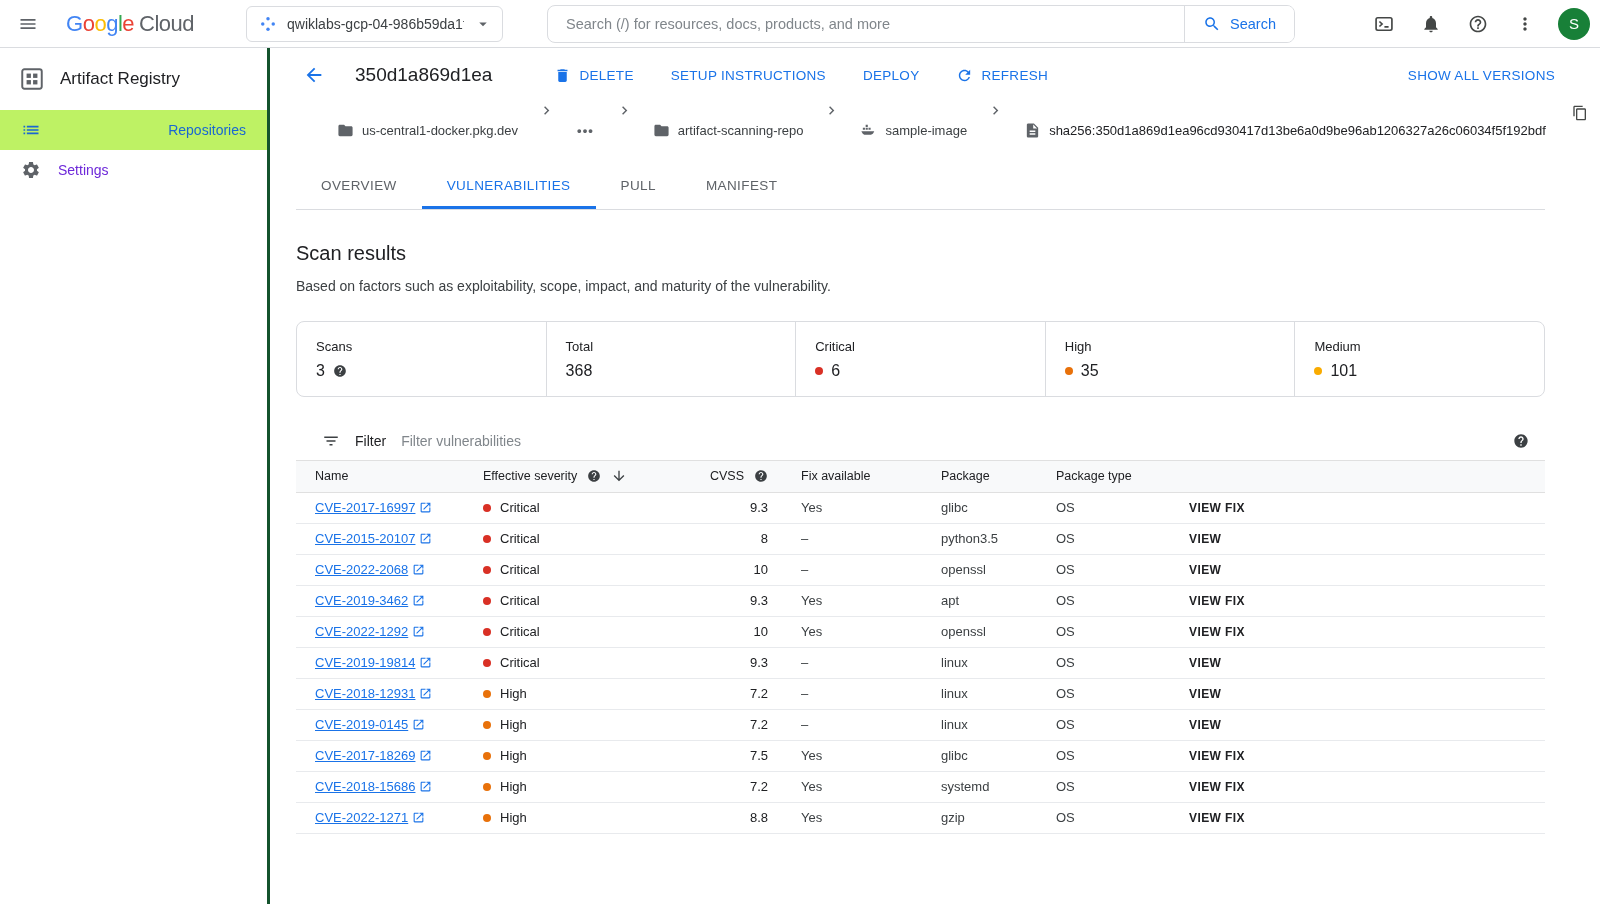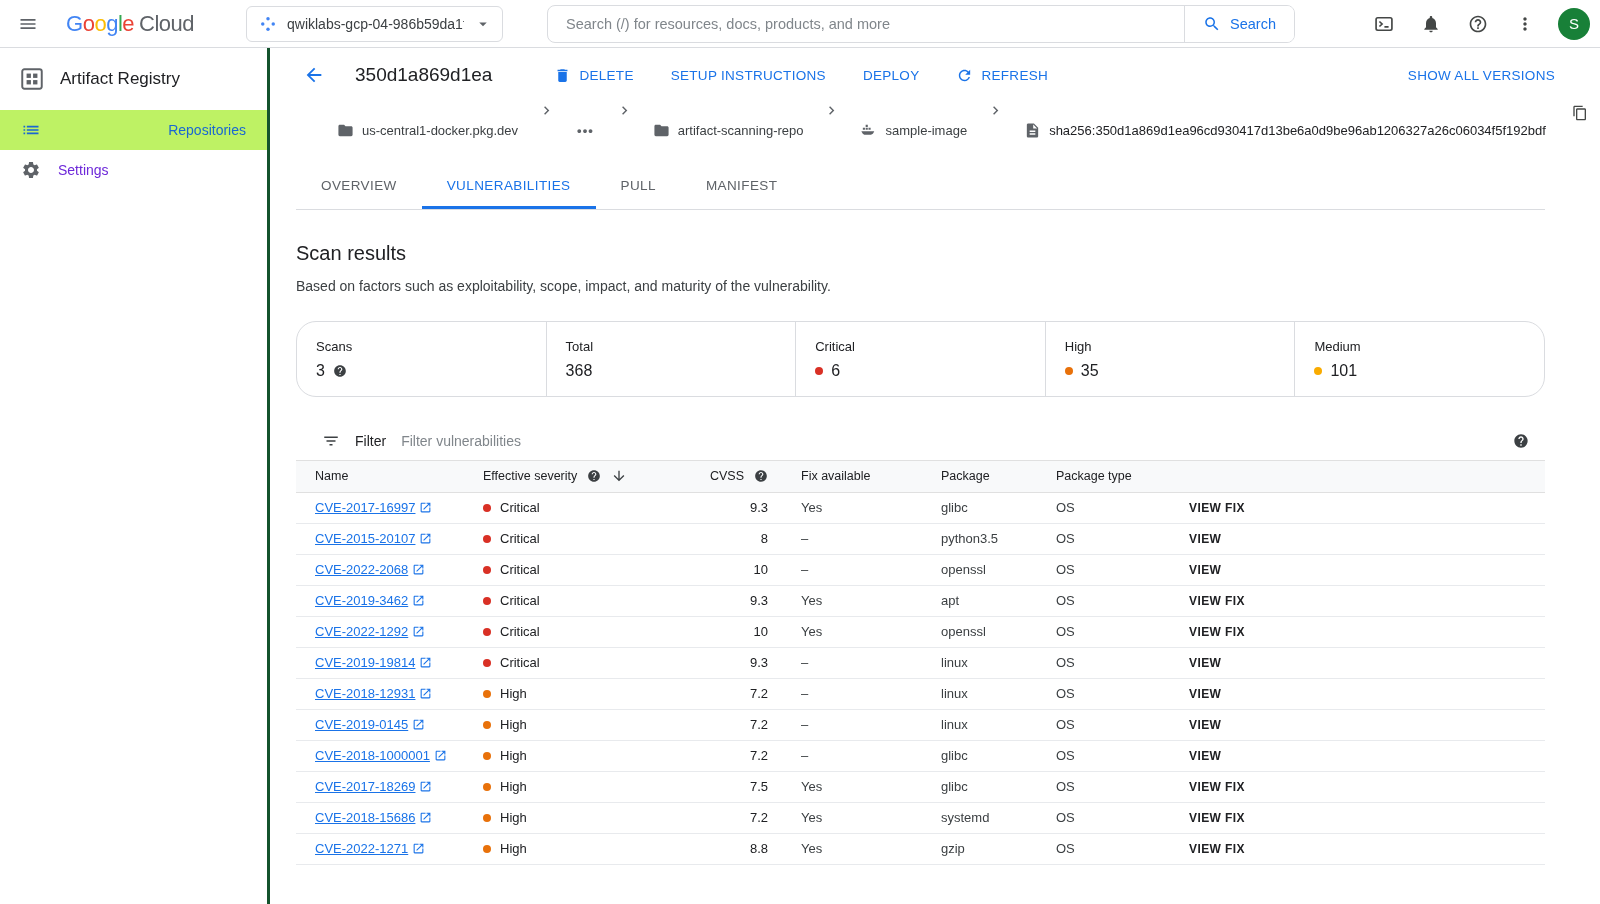--- a/index.html
+++ b/index.html
@@ -76,21 +76,21 @@
   .tabs-row { display:flex; align-items:flex-end; height:52px; margin:0 55px 0 26px; border-bottom:1px solid #dadce0; }
   .tab { padding:0 25px; height:44px; display:flex; align-items:center; font-size:13.5px; font-weight:500;
     letter-spacing:.4px; color:#5f6368; cursor:pointer; border-bottom:3px solid transparent; }
   .tab.selected { color:#1a73e8; border-bottom-color:#1a73e8; }
 
   
   .content { padding:32px 55px 0 26px; }
   .scan-title { font-size:20px; font-weight:500; color:#202124; }
   .scan-sub { margin-top:13px; font-size:14px; color:#3c4043; }
 
-  .stats-card { margin-top:27px; border:1px solid #dadce0; border-radius:20px; display:flex; height:76px; background:#fff; }
+  .stats-card { margin-top:27px; border:1px solid #dadce0; border-radius:8px; display:flex; height:76px; background:#fff; }
   .stat { flex:1; display:flex; flex-direction:column; justify-content:center; padding-left:19px; gap:8px;
     border-left:1px solid #dadce0; }
   .stat:first-child { border-left:none; }
   .stat-label { font-size:13px; color:#202124; }
   .stat-value { font-size:16px; color:#202124; display:flex; align-items:center; gap:8px; }
   .dot { width:8px; height:8px; border-radius:50%; display:inline-block; flex-shrink:0; }
   .help-ic { width:14px; height:14px; color:#3c4043; flex-shrink:0; cursor:pointer; }
 
   
   .filter-row { margin-top:24px; display:flex; align-items:center; gap:15px; height:40px;
@@ -570,43 +570,20 @@
     <td class="c-fix">–</td>
     <td class="c-pkg">linux</td>
     <td class="c-ptype">OS</td>
     <td class="c-action">
       <button class="view-btn">VIEW</button>
     </td>
   </tr>
             <tr class="vrow">
     <td class="c-name">
       <a class="cve-link">
-        <span>CVE-2018-1000001</span>
-        <svg viewBox="0 0 24 24" fill="currentColor">
-                    <path d="M19 19H5V5h7V3H5c-1.11 0-2 .9-2 2v14c0 1.1.89 2 2 2h14c1.1 0 2-.9 2-2v-7h-2v7zM14 3v2h3.59l-9.83 9.83 1.41 1.41L19 6.41V10h2V3h-7z"></path>
-                  </svg>
-      </a>
-    </td>
-    <td class="c-sev">
-      <span class="sev-wrap">
-        <span class="dot" style="background: rgb(232, 113, 10);"></span>
-        <span>High</span>
-      </span>
-    </td>
-    <td class="c-cvss">7.2</td>
-    <td class="c-fix">–</td>
-    <td class="c-pkg">glibc</td>
-    <td class="c-ptype">OS</td>
-    <td class="c-action">
-      <button class="view-btn">VIEW</button>
-    </td>
-  </tr>
-            <tr class="vrow">
-    <td class="c-name">
-      <a class="cve-link">
         <span>CVE-2017-18269</span>
         <svg viewBox="0 0 24 24" fill="currentColor">
                     <path d="M19 19H5V5h7V3H5c-1.11 0-2 .9-2 2v14c0 1.1.89 2 2 2h14c1.1 0 2-.9 2-2v-7h-2v7zM14 3v2h3.59l-9.83 9.83 1.41 1.41L19 6.41V10h2V3h-7z"></path>
                   </svg>
       </a>
     </td>
     <td class="c-sev">
       <span class="sev-wrap">
         <span class="dot" style="background: rgb(232, 113, 10);"></span>
         <span>High</span>

